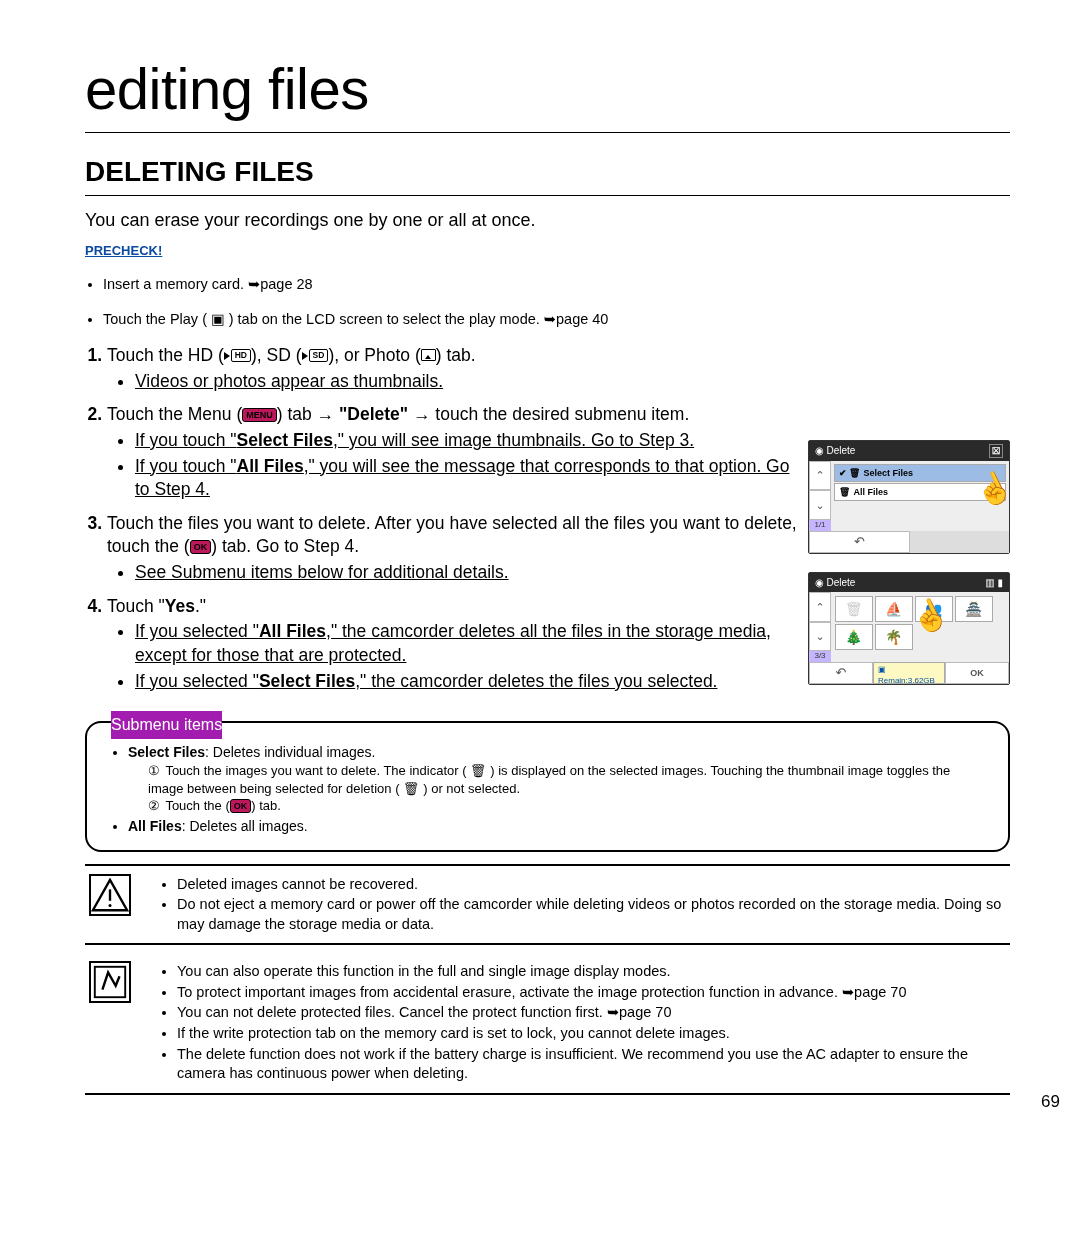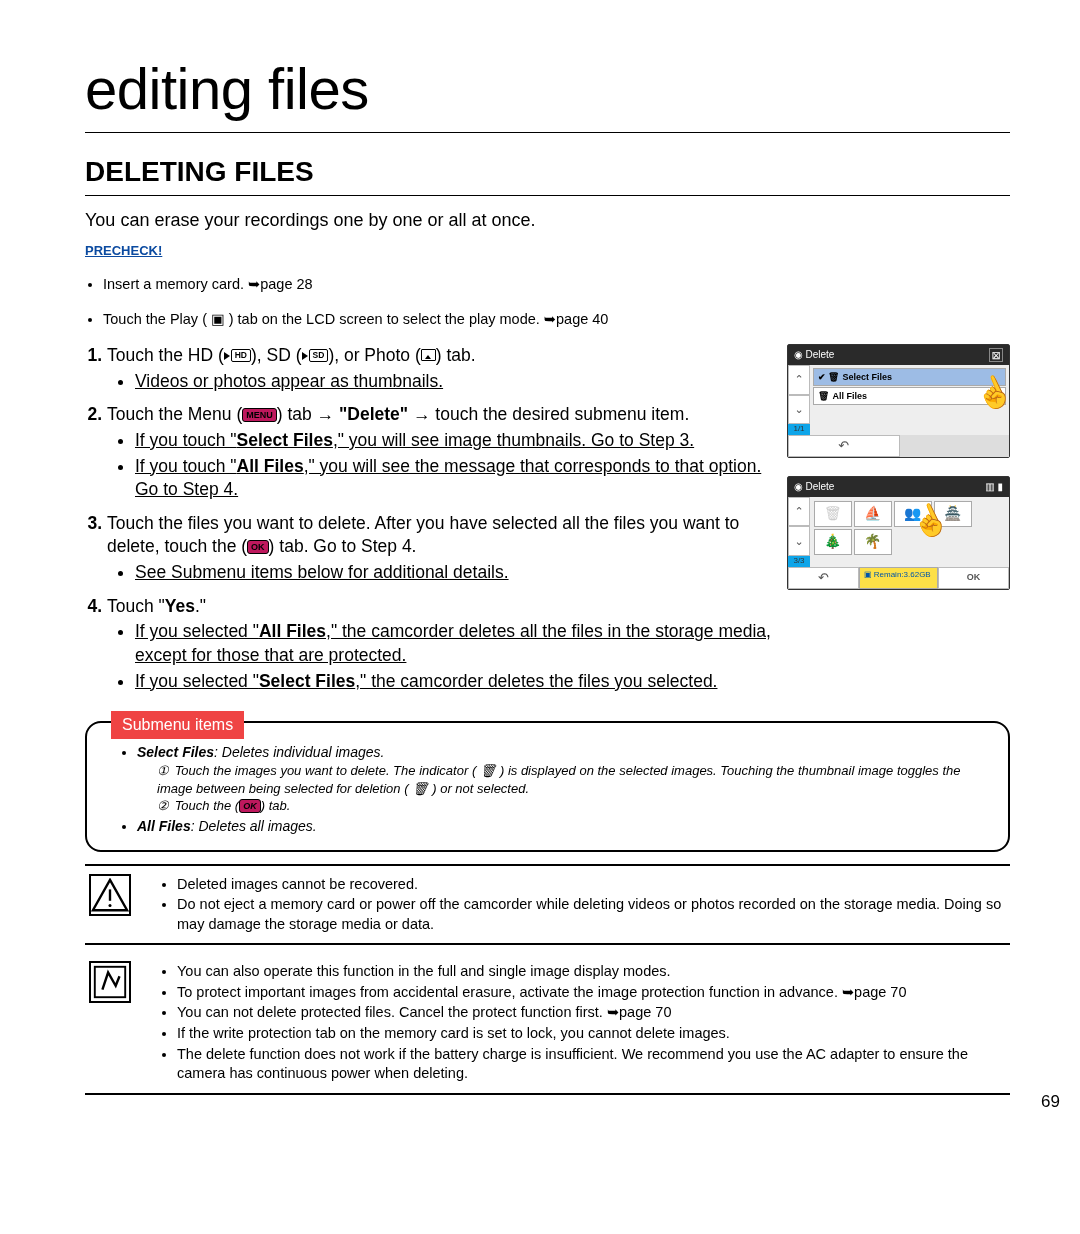--- a/index.html
+++ b/index.html
@@ -37,21 +37,21 @@
     font-size: 13px;
     text-decoration: underline;
     margin-bottom: 3px;
   }
   .precheck-list {
     font-size: 14.5px;
     margin: 0 0 12px 0;
     padding-left: 18px;
   }
   .precheck-list li { margin: 15px 0; }
-  .main-row { display: flex; gap: 4px; align-items: flex-start; }
+  .main-row { display: flex; gap: 4px; align-items: flex-end; }
   .steps { flex: 1; }
   ol.steps-list { padding-left: 22px; margin: 0; }
   ol.steps-list > li { margin-bottom: 10px; font-size: 17.5px; }
   ol.steps-list > li::marker { font-weight: bold; }
   ul.sub { list-style: disc; padding-left: 28px; margin: 2px 0; }
   ul.sub li { margin: 2px 0; text-decoration: underline; }
   .arrow { font-weight: bold; }
   .bold { font-weight: bold; }
   .quoted-bold { font-weight: bold; }
 
@@ -90,48 +90,48 @@
     display:inline-block; width:15px; height:12px; border:1.5px solid #000;
     border-radius:1px; vertical-align:middle; position:relative; top:-1px;
   }
   .icon-photo::after{
     content:""; position:absolute; left:3px; top:5px; width:0;height:0;
     border-left:3px solid transparent; border-right:3px solid transparent;
     border-bottom:4px solid #000;
   }
 
   
-  .lcd-stack { width: 223px; flex-shrink: 0; }
+  .lcd-stack { width: 202px; flex-shrink: 0; }
   .lcd { border:1.5px solid #333; background:#eee; margin-bottom:18px; font-size:10px; border-radius:2px; }
   .lcd-header{ background:#2a2a2a;color:#fff;padding:3px 6px;display:flex;align-items:center;justify-content:space-between;font-size:10px;}
   .lcd-header .x{border:1px solid #888;width:14px;height:14px;display:flex;align-items:center;justify-content:center;color:#fff;font-size:11px;}
   .lcd-body{display:flex;height:70px;}
   .lcd-left{display:flex;flex-direction:column;width:22px;background:#d8d8d8;}
   .lcd-btn{flex:1;border:1px solid #bbb;display:flex;align-items:center;justify-content:center;font-size:11px;background:#fff;color:#555;}
-  .lcd-page{font-size:8px;text-align:center;background:#0ea5e9;color:#333;}
+  .lcd-page{font-size:8px;text-align:center;background:#c4b5fd;color:#333;}
   .lcd-content{flex:1;padding:2px;background:#eee;position:relative;}
   .menu-row{background:#fff;border:1px solid #aaa;padding:2px 4px;margin:1px;font-size:9px;font-weight:bold;display:flex;align-items:center;gap:3px;}
   .menu-row.sel{background:#9dbce5;}
   .lcd-foot{display:flex;height:22px;}
   .lcd-foot .lcd-btn{font-size:13px;}
   .hand{position:absolute;right:-4px;top:8px;font-size:30px;color:#888;transform:rotate(-25deg);}
   .thumbs{display:flex;flex-wrap:wrap;gap:2px;padding:2px;}
   .thumb{width:38px;height:26px;background:#fff;border:1px solid #aaa;display:flex;align-items:center;justify-content:center;font-size:14px;color:#ccc;}
-  .lcd-remain{font-size:8px;color:#0055aa;padding:2px 4px;flex:1;background:#fde047;border:1px solid #aaa;}
+  .lcd-remain{font-size:8px;color:#0055aa;padding:2px 4px;flex:1;background:#fef9c3;border:1px solid #aaa;}
 
   
   .submenu-box{
     border:2px solid #000; border-radius:16px; padding:14px 18px 8px 18px; margin:18px 0 12px 0;
     position:relative;
   }
   .submenu-tag{
-    position:absolute; top:-12px; left:24px; background:#ef4444;color:#fff;
-    font-size:16px; padding:3px 11px;
-  }
-  .submenu-list{font-size:14px;padding-left:16px;margin:6px 16px;font-style:italic;}
+    position:absolute; top:-12px; left:24px; background:#a21caf;color:#fff;
+    font-size:16px; padding:3px 0;
+  }
+  .submenu-list{font-size:14px;padding-left:16px;margin:6px 7px;}
   .submenu-list > li{margin:2px 0;}
   .sub-num{font-size:13px;padding-left:20px;}
   .circnum{display:inline-block;width:14px;}
 
   
   .note-row{
     border-top:2px solid #000;border-bottom:2px solid #000;
     display:flex;gap:28px;padding:8px 4px;margin-top:8px;
   }
   .note-icon{

